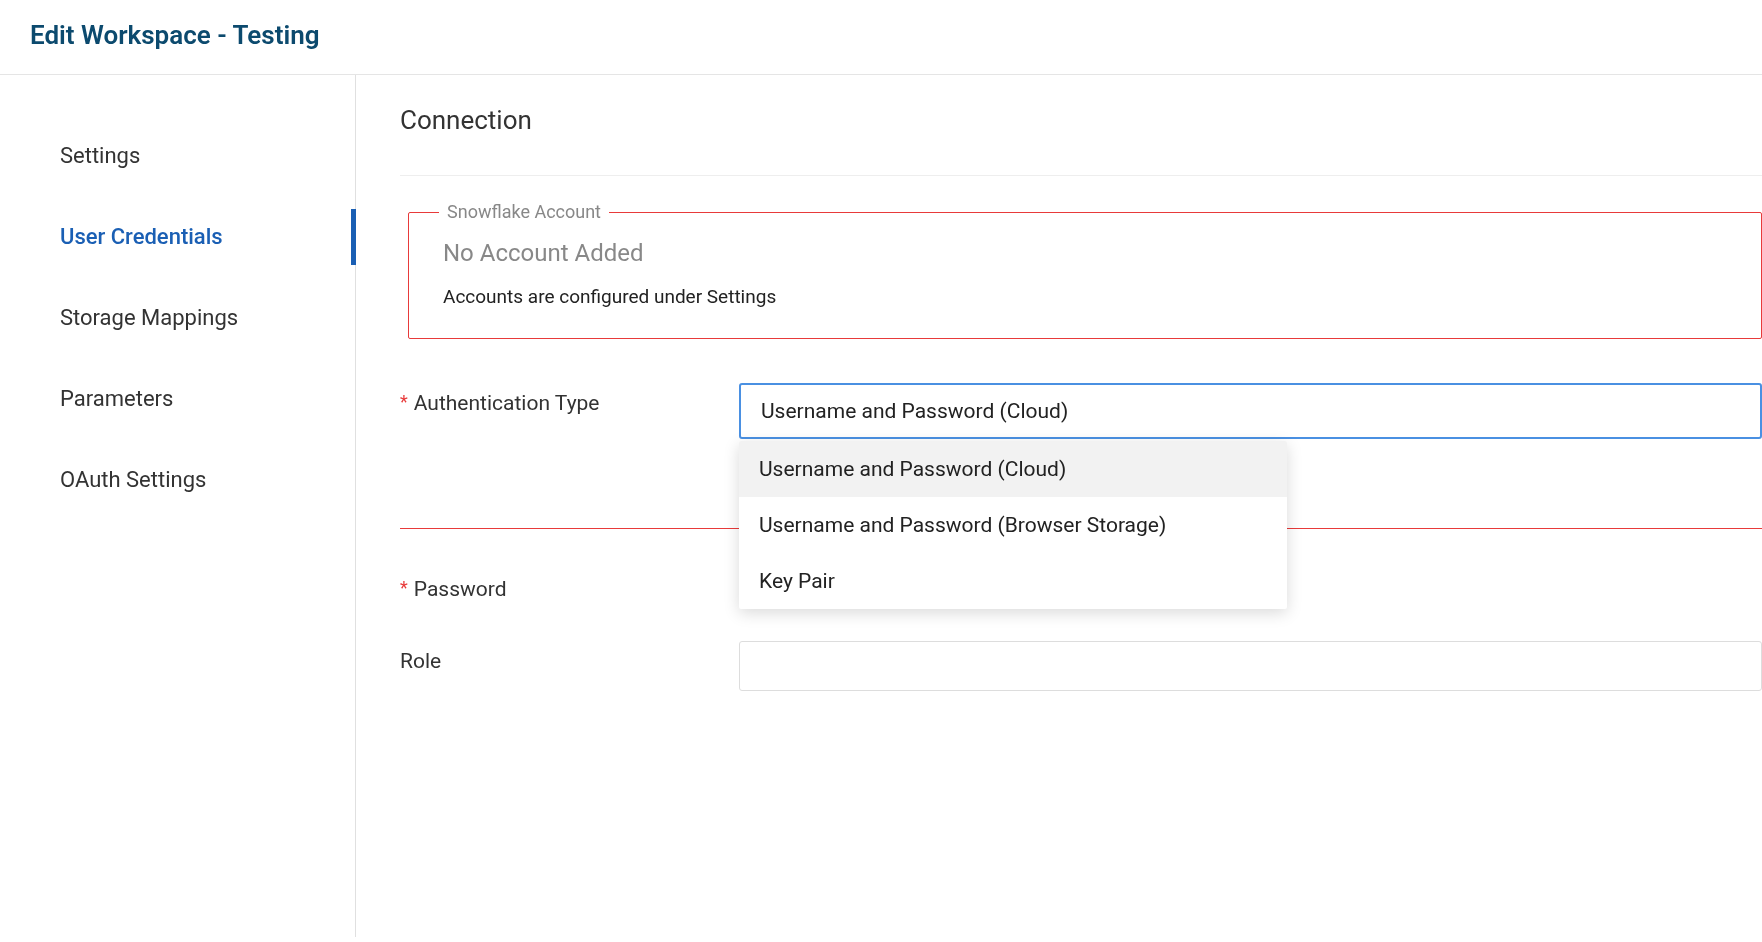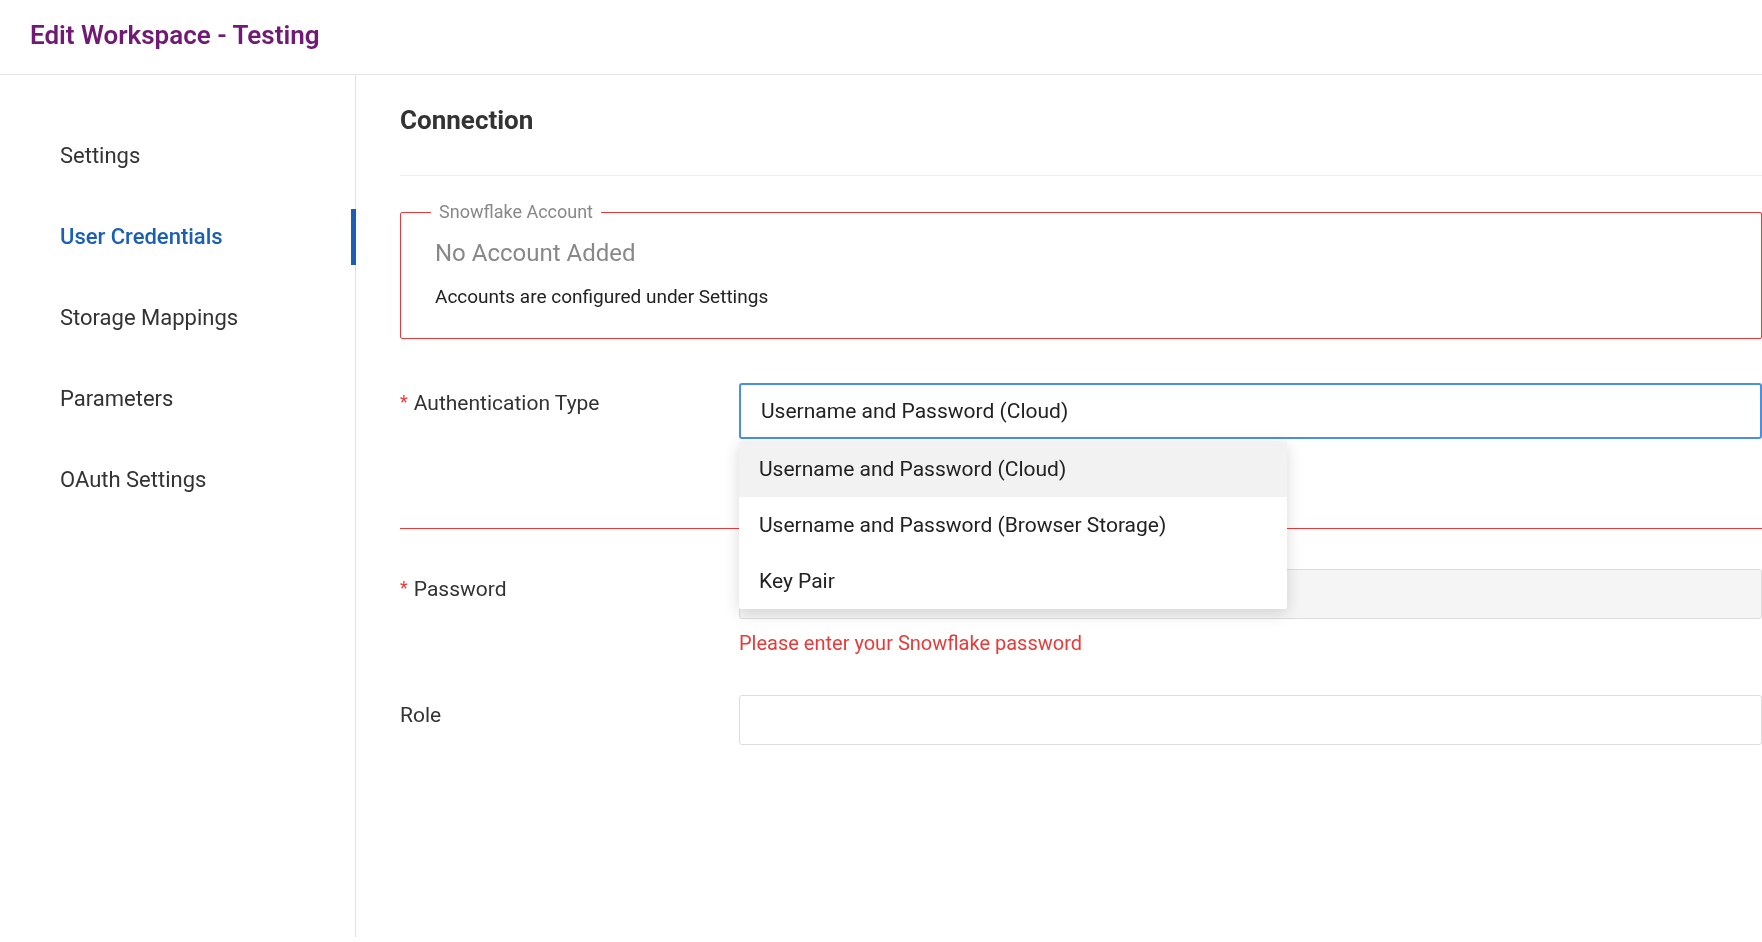--- a/index.html
+++ b/index.html
@@ -12,21 +12,21 @@
       background: #ffffff;
       color: #333;
     }
     .header {
       padding: 20px 30px 24px 30px;
       border-bottom: 1px solid #e5e5e5;
     }
     .header-title {
       font-size: 26px;
       font-weight: 600;
-      color: #701a75;
+      color: #0c4a6e;
     }
     .content-wrapper {
       display: flex;
       min-height: calc(100vh - 80px);
     }
     .sidebar {
       width: 356px;
       padding: 40px 0 0 60px;
       border-right: 1px solid #e0e0e0;
       flex-shrink: 0;
@@ -51,34 +51,35 @@
       width: 5px;
       height: 56px;
       background: #1a5fb4;
     }
     .main {
       flex: 1;
       padding: 30px 0 0 44px;
     }
     .section-title {
       font-size: 26px;
-      font-weight: 700;
+      font-weight: 400;
       color: #333;
       margin-bottom: 40px;
     }
     .divider {
       border-top: 1px solid #eee;
       margin-bottom: 36px;
     }
     .fieldset-box {
       border: 1px solid #e83a3a;
       border-radius: 2px;
       padding: 26px 34px 30px 34px;
       margin-bottom: 44px;
       position: relative;
+      margin-left: 8px;
     }
     .fieldset-legend {
       position: absolute;
       top: -12px;
       left: 30px;
       background: #fff;
       padding: 0 8px;
       font-size: 18px;
       color: #888;
     }
@@ -232,24 +233,20 @@
     <div class="form-row">
       <div class="form-control">
         <div class="input-error-line"></div>
       </div>
     </div>
 
     <div class="form-row">
       <div class="form-label-wrap">
         <span class="req-star">*</span><span>Password</span>
       </div>
-      <div class="form-control">
-        <div class="input-disabled"></div>
-        <div class="error-text">Please enter your Snowflake password</div>
-      </div>
     </div>
 
     <div class="form-row">
       <div class="form-label-wrap">
         <span>Role</span>
       </div>
       <div class="form-control">
         <div class="input-plain"></div>
       </div>
     </div>

